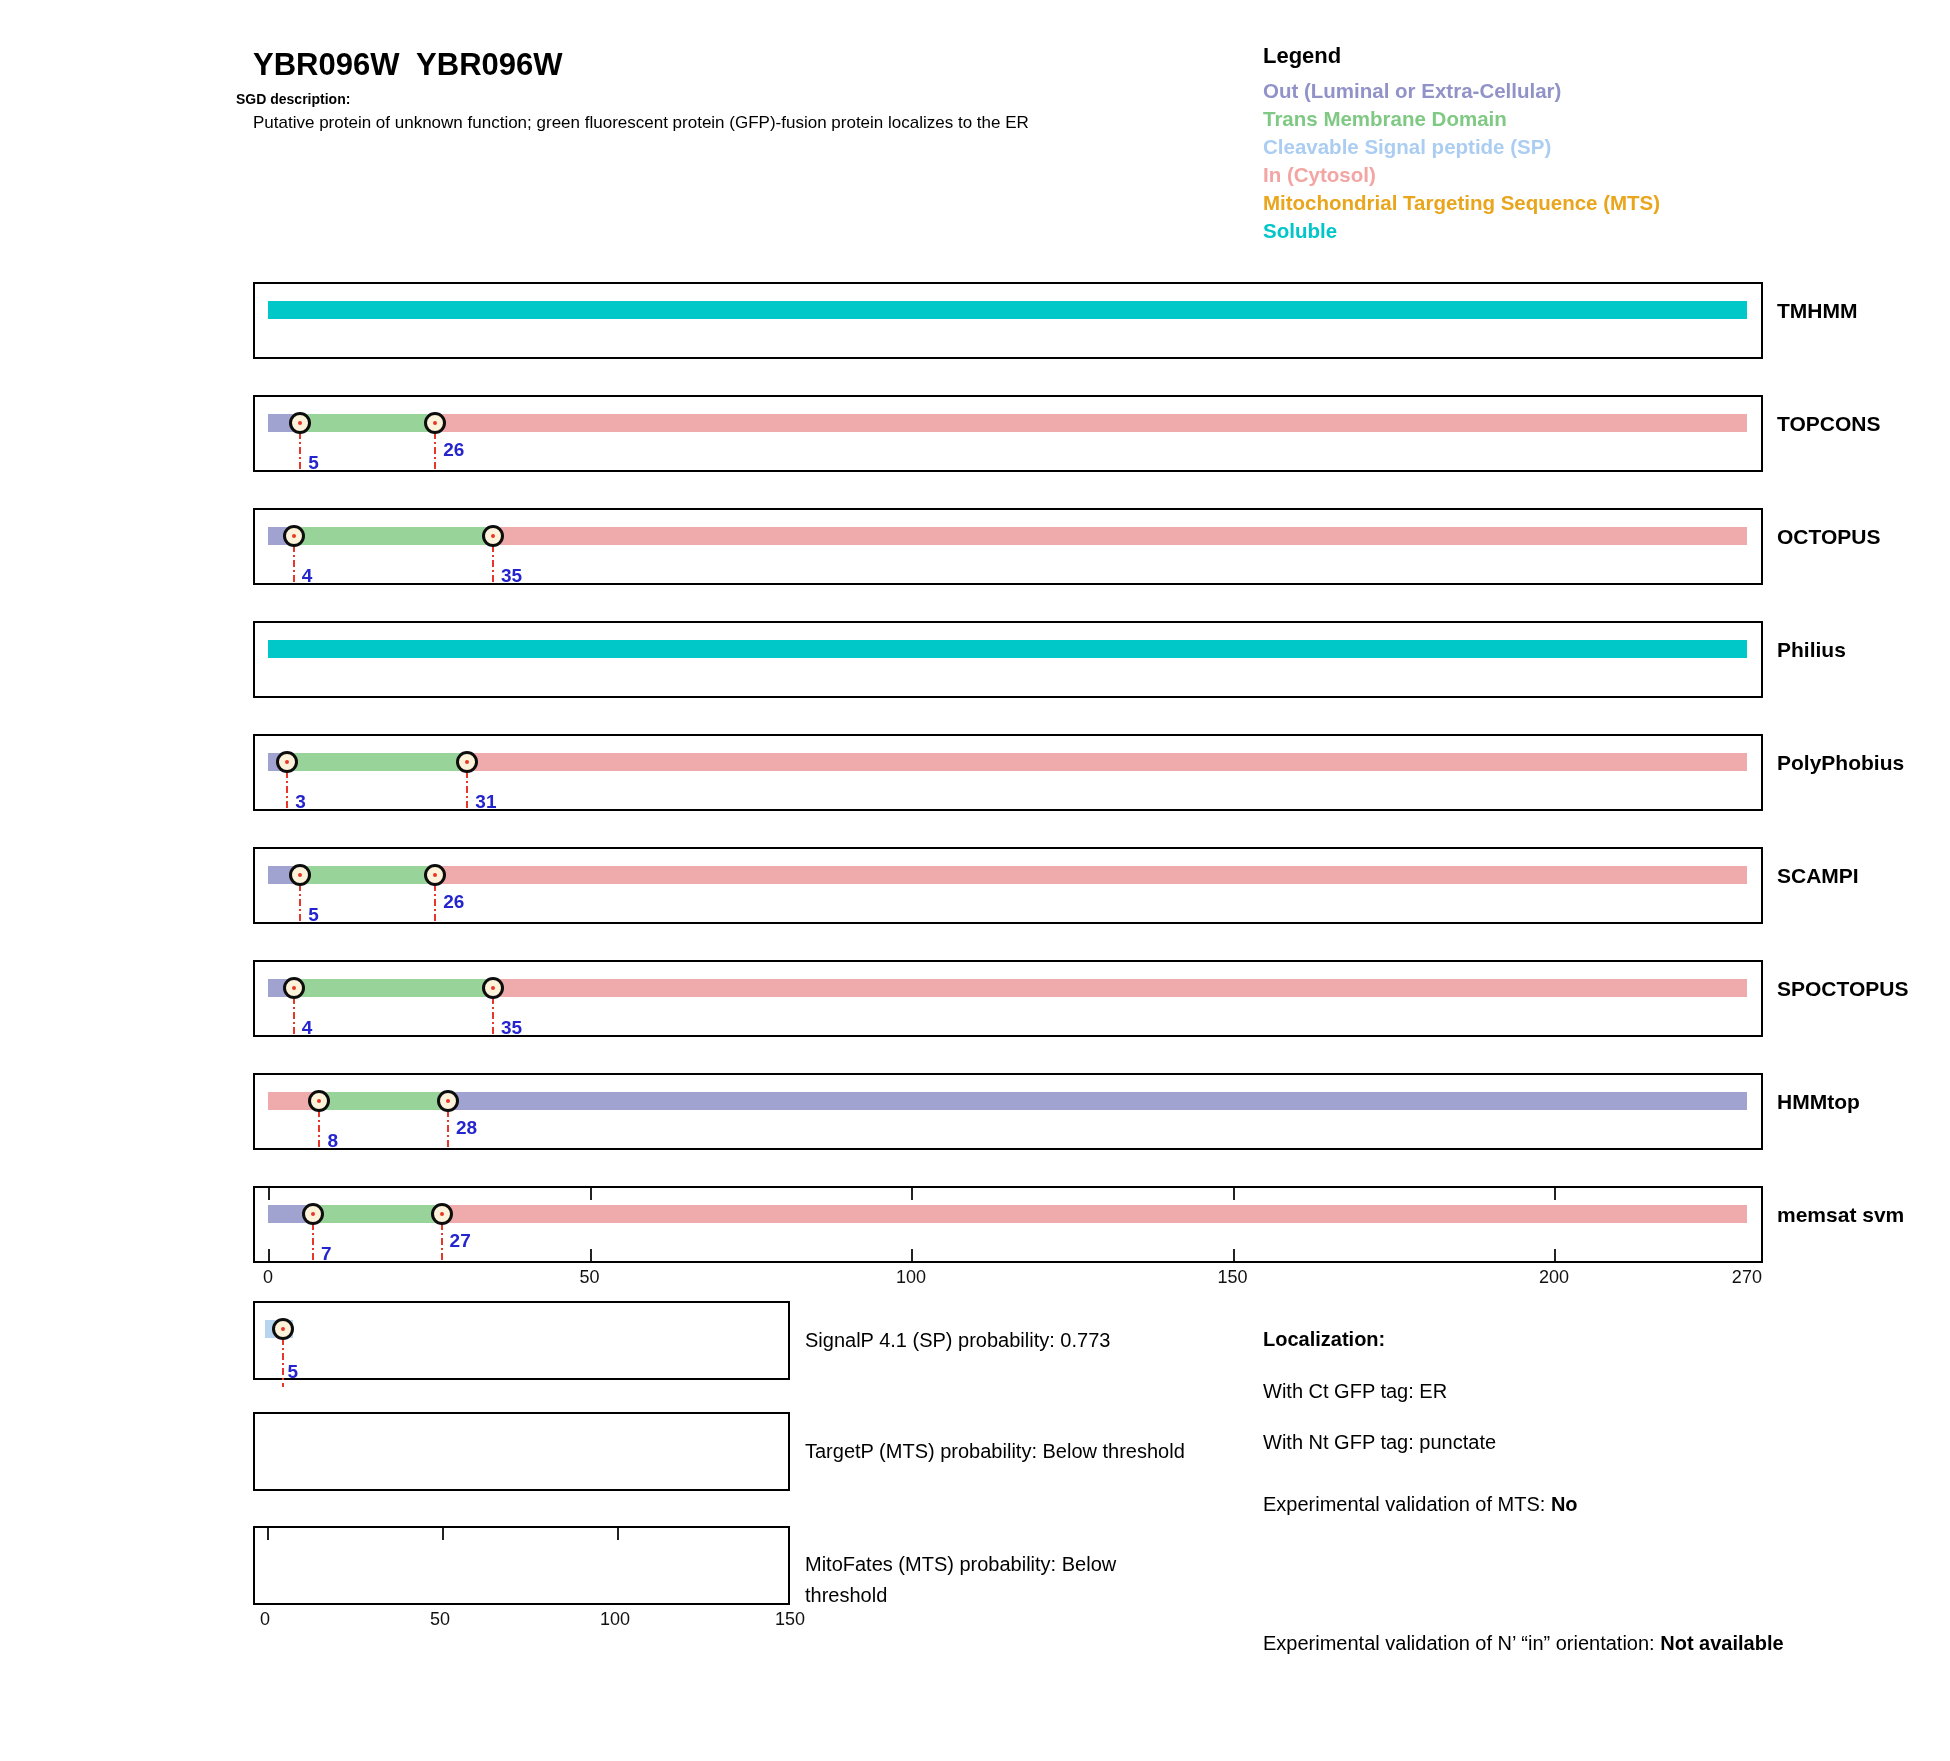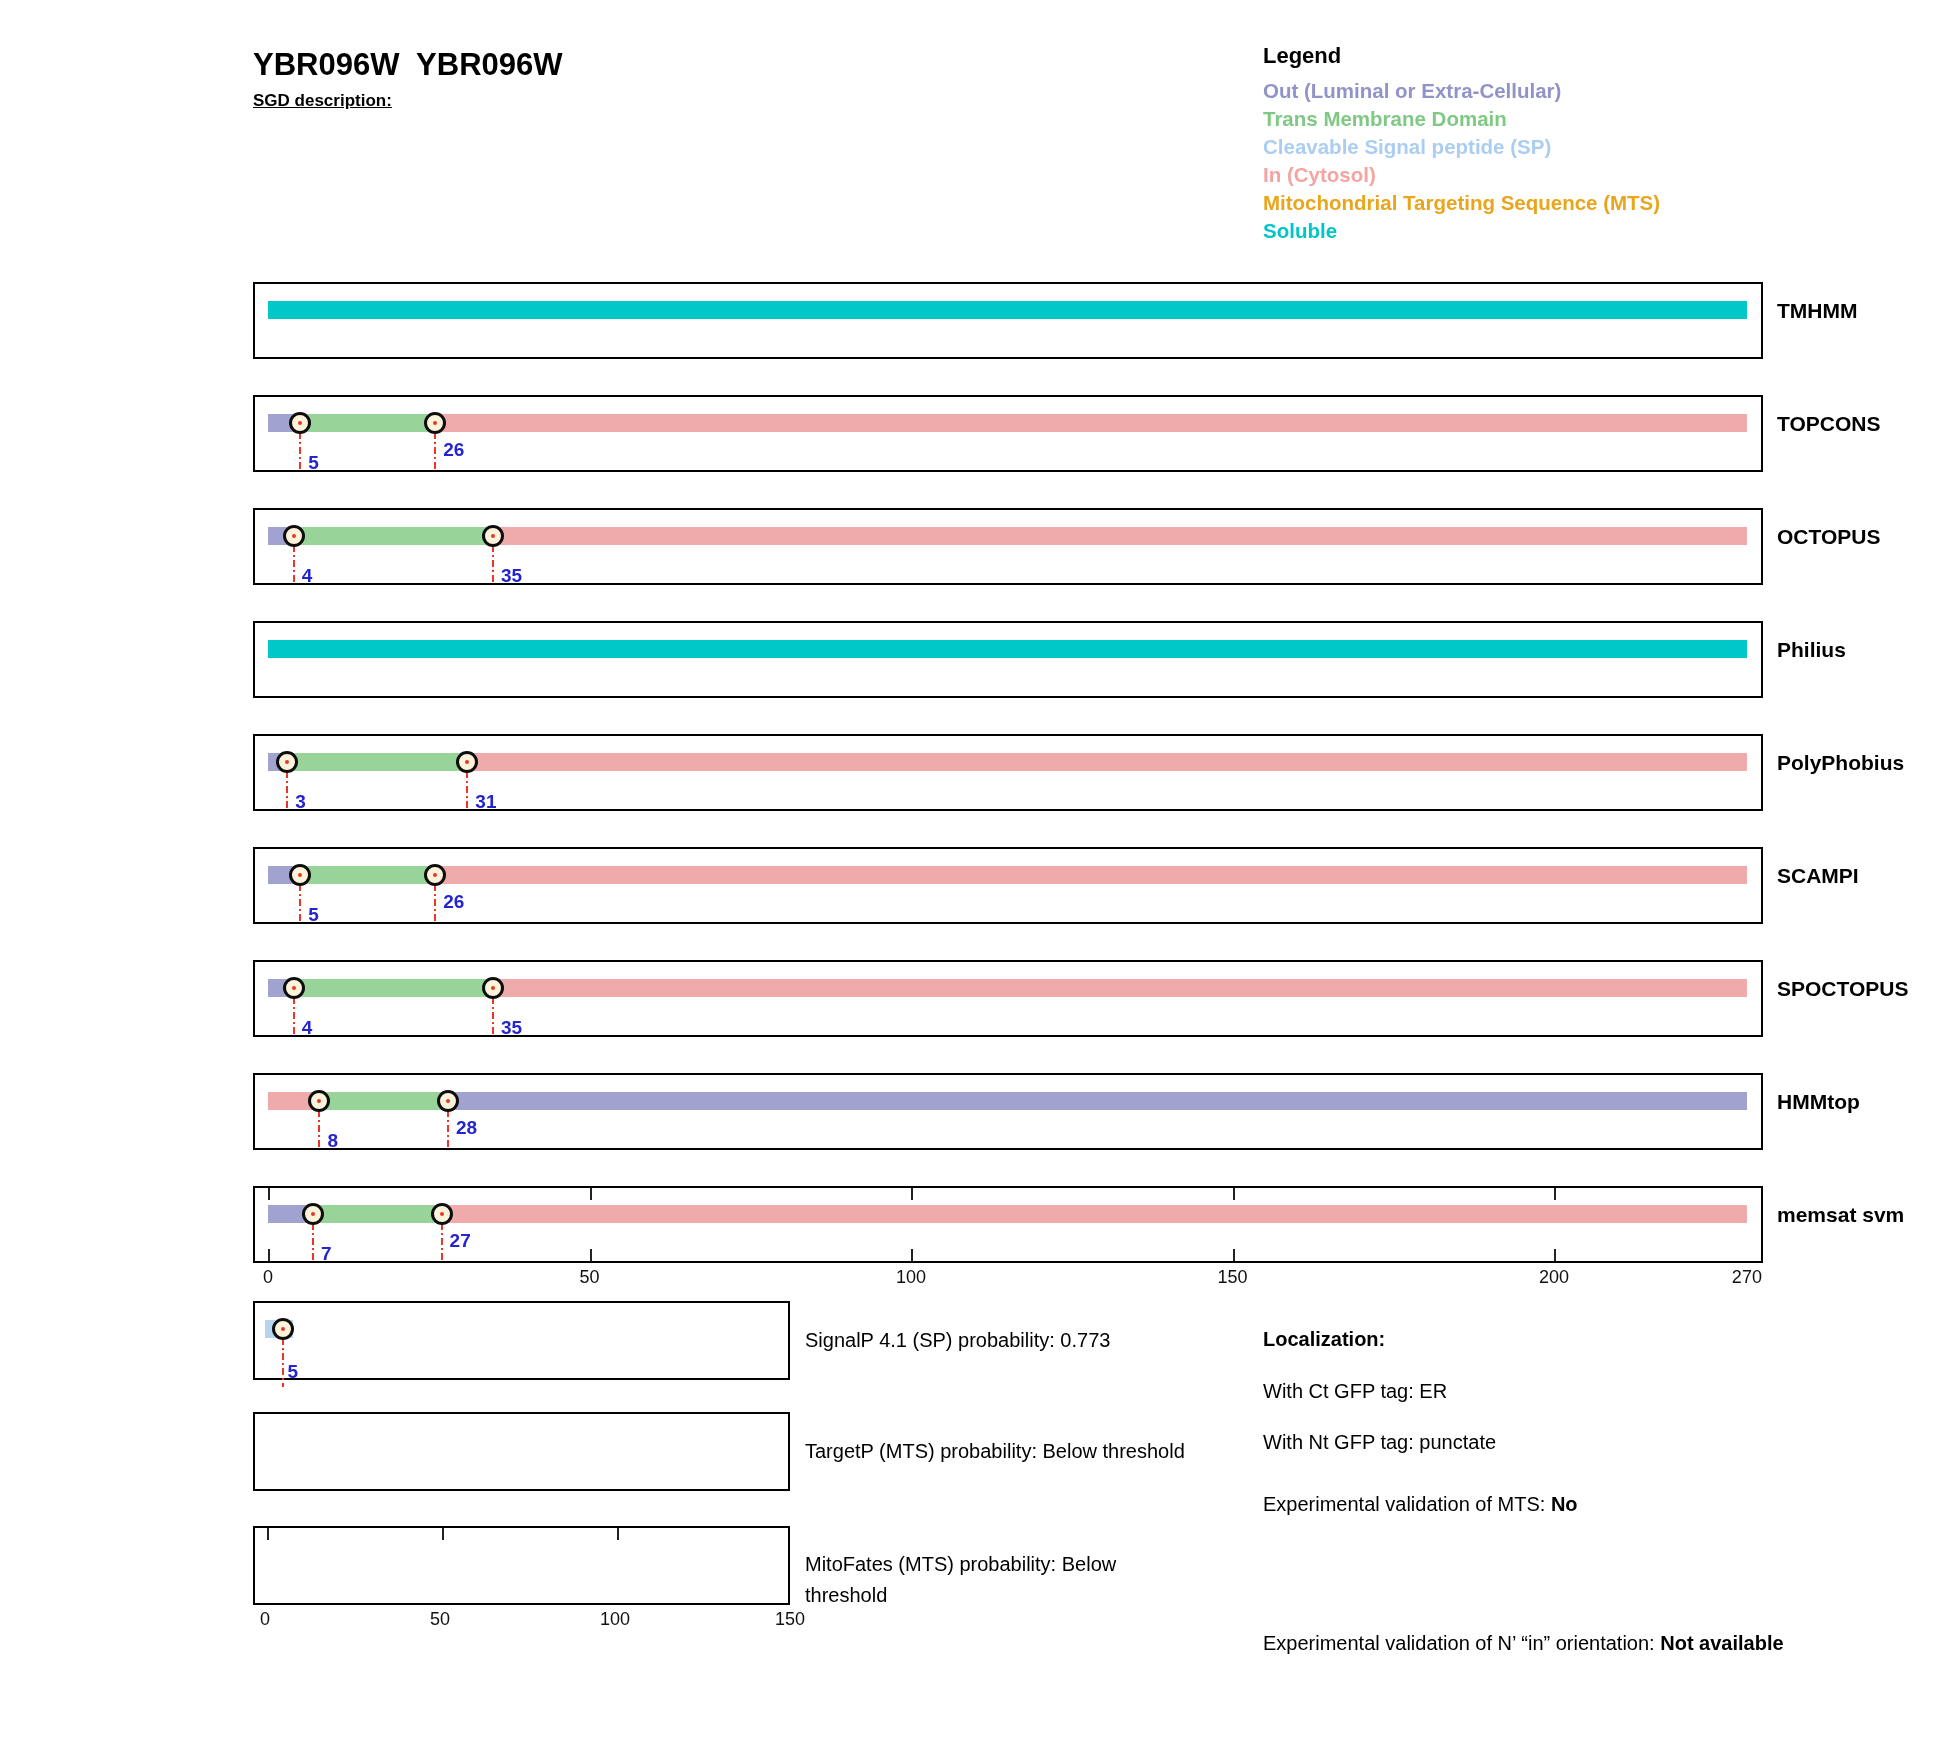--- a/index.html
+++ b/index.html
@@ -1,21 +1,21 @@
 <!DOCTYPE html>
 <html><head>
 <meta charset="utf-8">
 <style>
   html,body{margin:0;padding:0;background:#ffffff;}
   *{box-sizing:border-box;}
   .page{position:relative;width:1950px;height:1761px;background:#fff;
         font-family:"Liberation Sans","DejaVu Sans",sans-serif;color:#000;overflow:hidden;margin-top:39px;}
 
   .page-title{position:absolute;left:253px;top:8px;font-size:31px;font-weight:bold;white-space:pre;}
-  .sgd-label{position:absolute;left:253px;top:52px;font-size:17px;font-weight:bold;text-decoration:underline;}
+  .sgd-label{position:absolute;left:236px;top:52px;font-size:14px;font-weight:bold;}
   .sgd-desc{position:absolute;left:253px;top:74px;font-size:17px;}
 
   .legend{position:absolute;left:1263px;top:4px;}
   .legend-title{font-size:22px;font-weight:bold;margin-bottom:8px;}
   .legend-item{font-size:20.5px;font-weight:bold;line-height:28px;white-space:nowrap;}
 
   .track-box{position:absolute;width:1510px;height:77px;border:2px solid #000;background:#fff;}
   .seg{position:absolute;top:17px;height:18px;}
   .track-label{position:absolute;font-size:21px;font-weight:bold;white-space:nowrap;}
 
@@ -38,20 +38,21 @@
   .b{font-weight:bold;}
   .info-block{position:absolute;left:1263px;font-size:20px;line-height:33px;}
 </style>
 </head>
 <body>
 
 <div class="page">
 
   <div class="page-title">YBR096W  YBR096W</div>
   <div class="sgd-label">SGD description:</div>
+  <div class="sgd-desc">Putative protein of unknown function; green fluorescent protein (GFP)-fusion protein localizes to the ER</div>
 
   <div class="legend">
     <div class="legend-title">Legend</div>
     <div id="legend-items">
         <div class="legend-item" style="color: rgb(145, 147, 200);">Out (Luminal or Extra-Cellular)</div>
         <div class="legend-item" style="color: rgb(128, 201, 132);">Trans Membrane Domain</div>
         <div class="legend-item" style="color: rgb(171, 205, 242);">Cleavable Signal peptide (SP)</div>
         <div class="legend-item" style="color: rgb(242, 165, 162);">In (Cytosol)</div>
         <div class="legend-item" style="color: rgb(233, 165, 28);">Mitochondrial Targeting Sequence (MTS)</div>
         <div class="legend-item" style="color: rgb(0, 198, 201);">Soluble</div>

